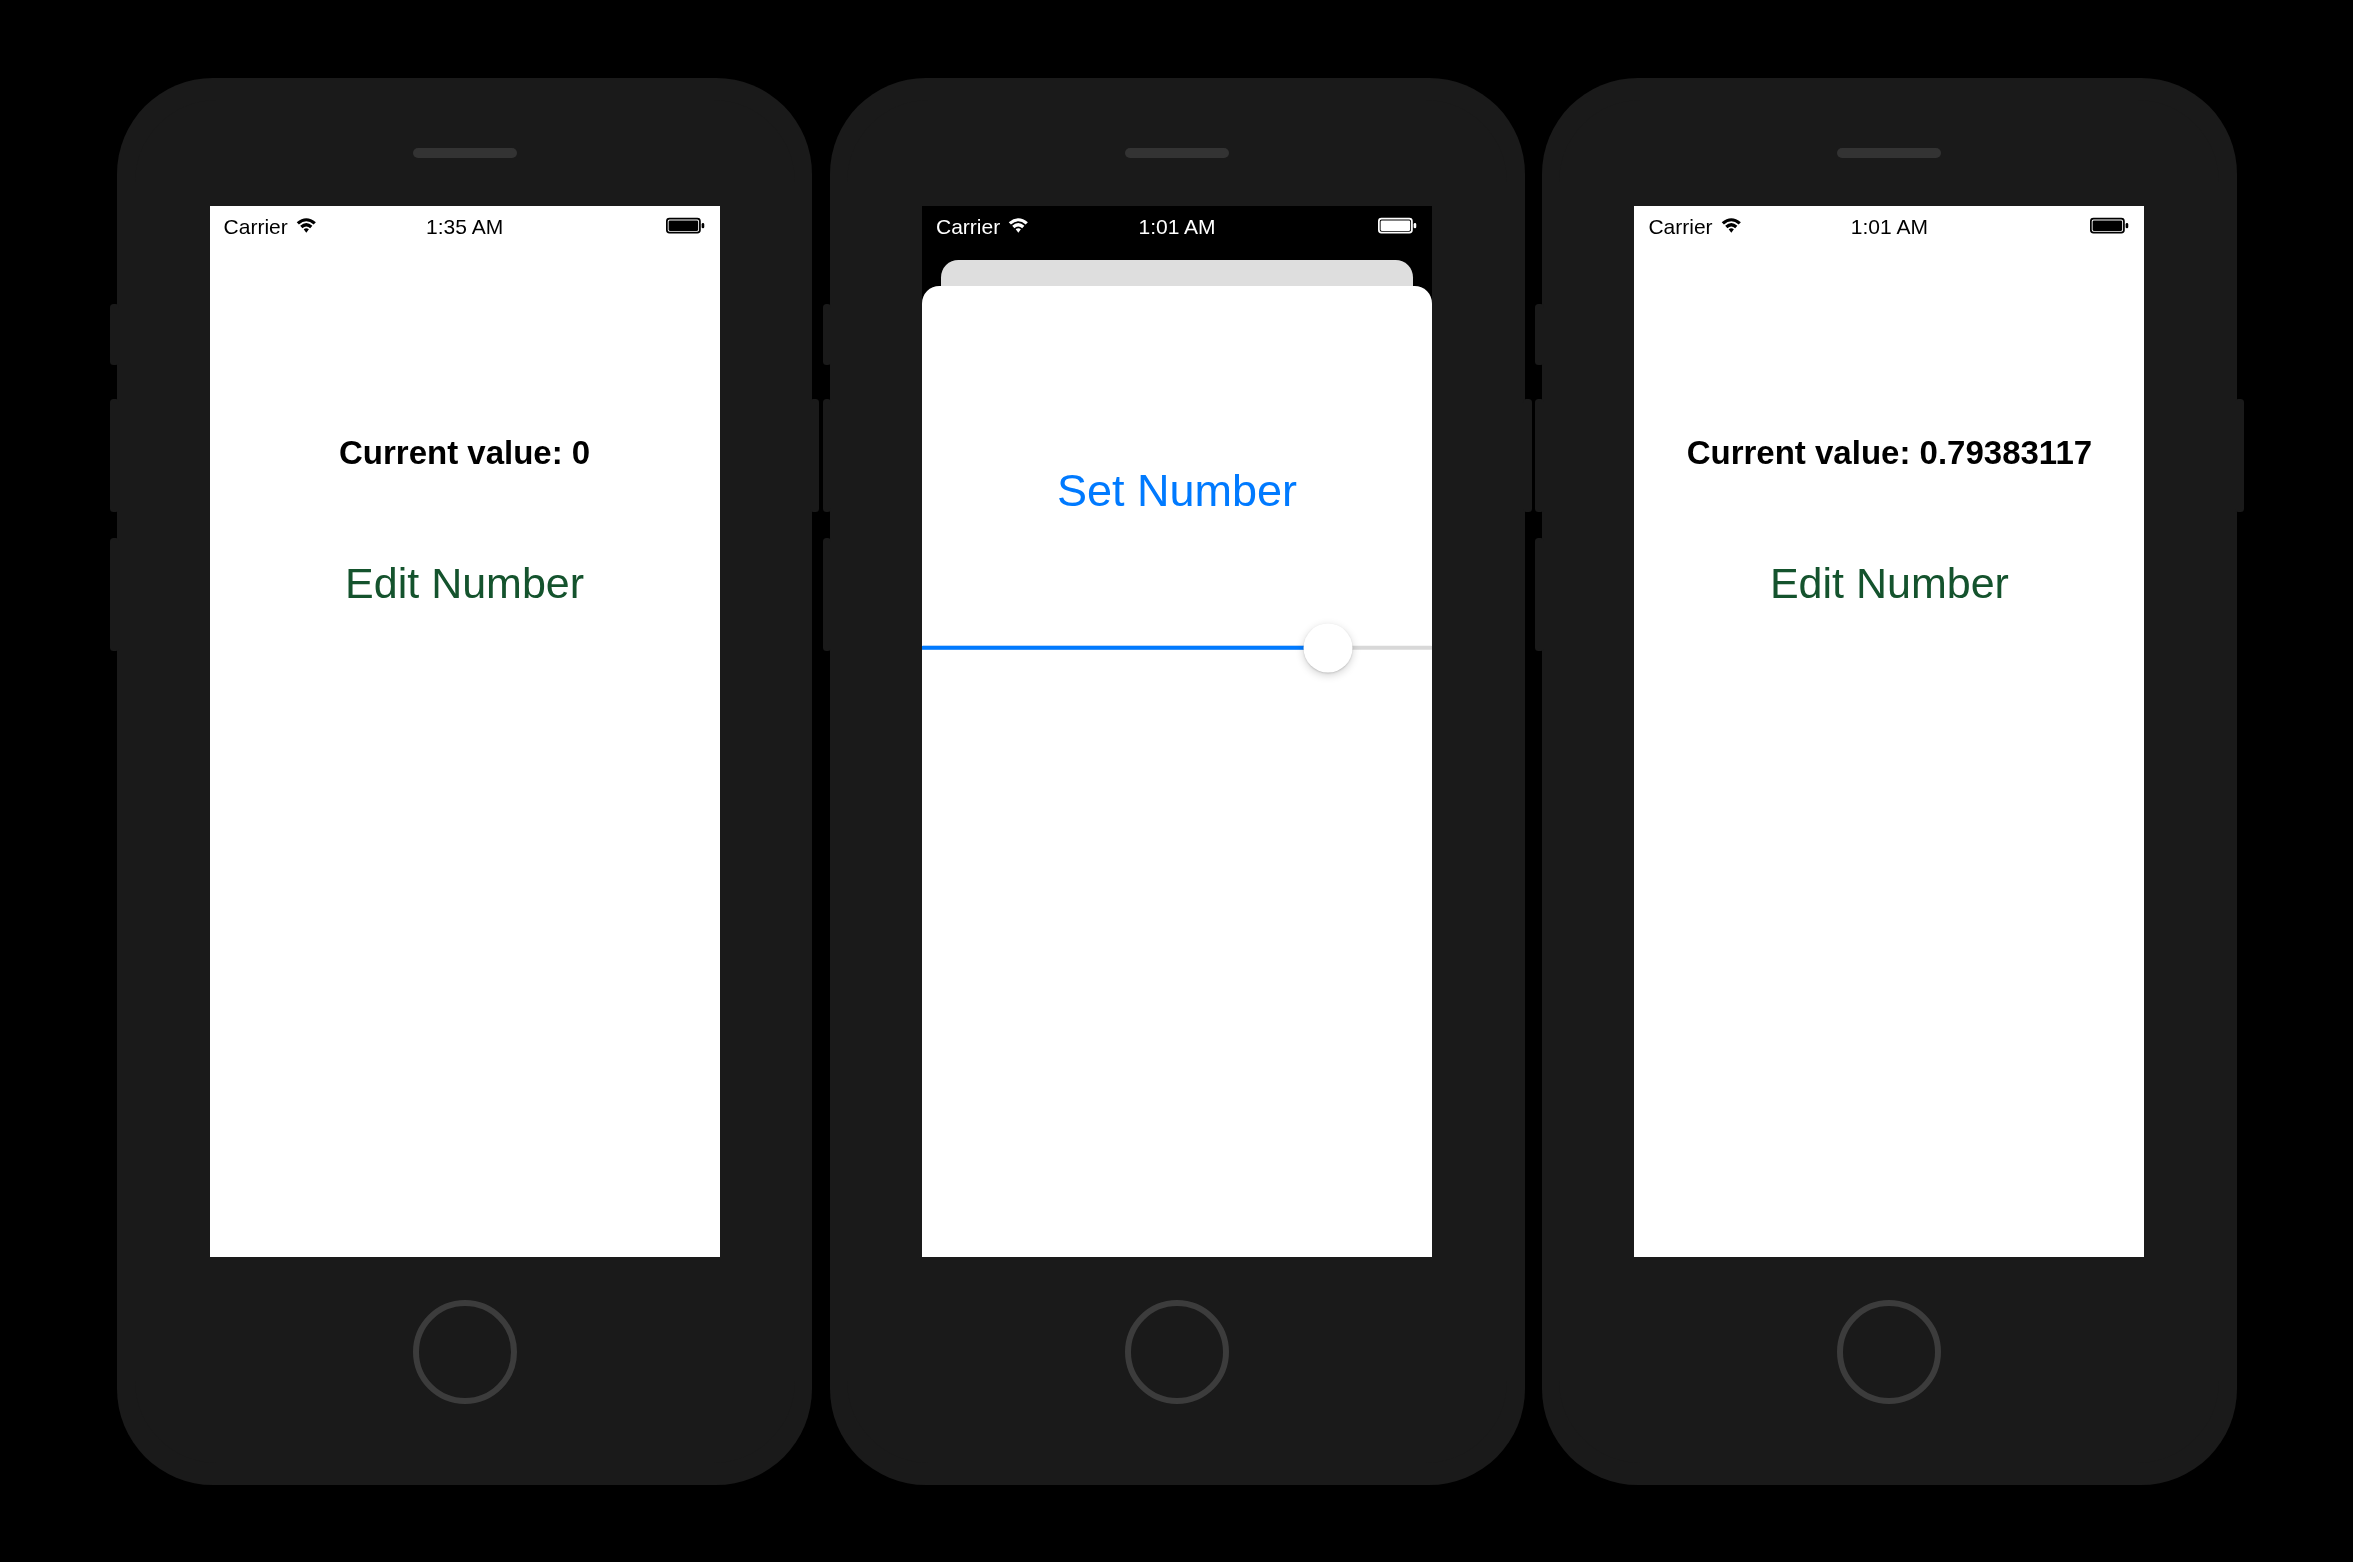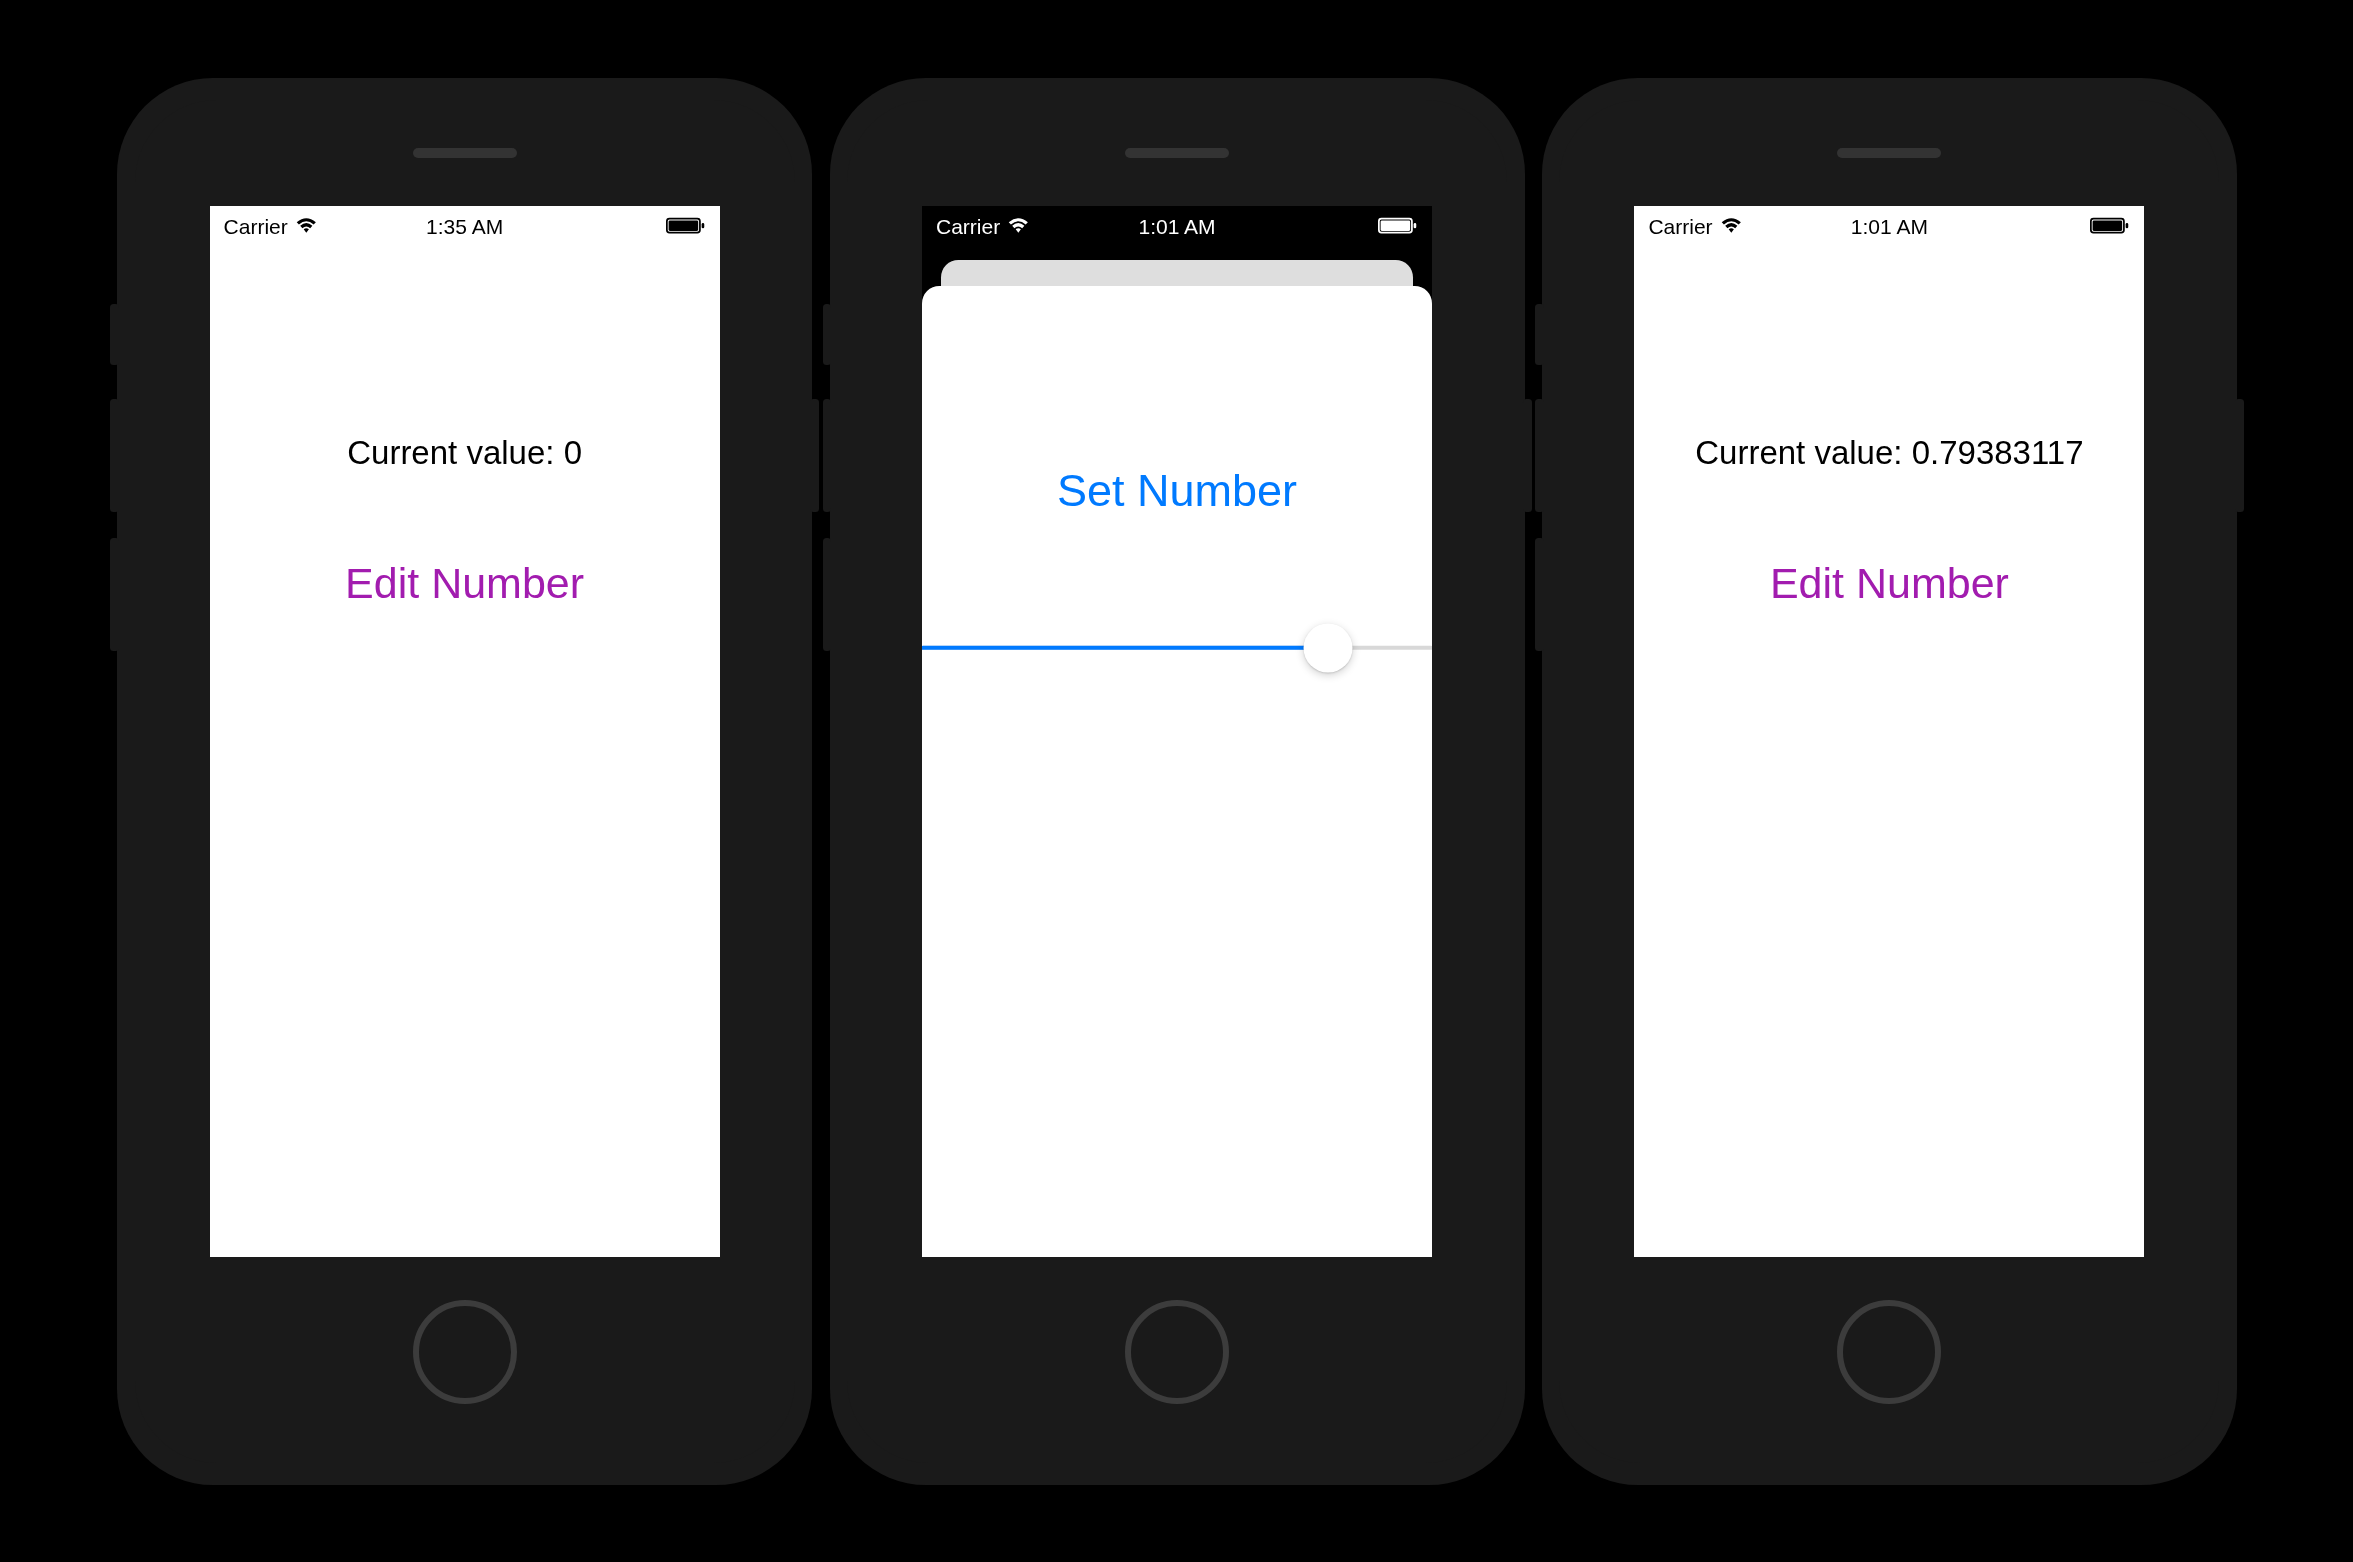--- a/index.html
+++ b/index.html
@@ -84,25 +84,25 @@
       background: #fff;
       width: 100%;
       display: flex;
       flex-direction: column;
       align-items: center;
     }
     .value-label {
       font-size: 33px;
       color: #000;
       margin-top: 188px;
-      font-weight: 400;
+      font-weight: 700;
     }
     .action-button {
       font-size: 43px;
-      color: #a21caf;
+      color: #14532d;
       margin-top: 87px;
       font-weight: 400;
       background: none;
       border: none;
       cursor: pointer;
     }
     
     .modal-backdrop {
       position: absolute;
       top: 40px;

